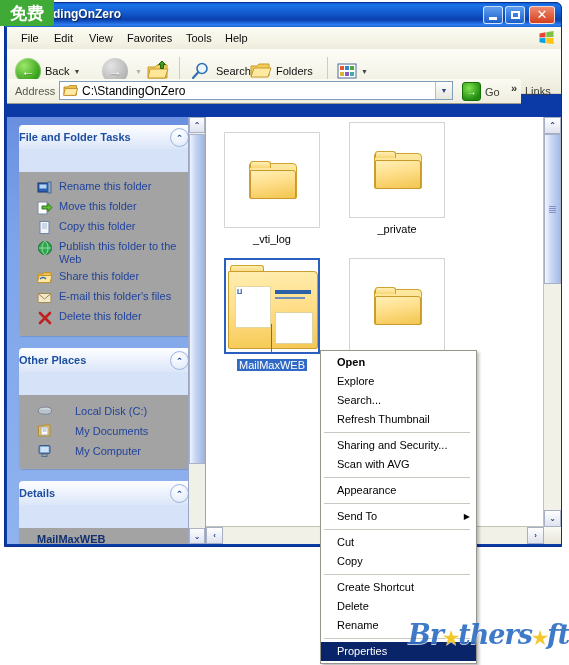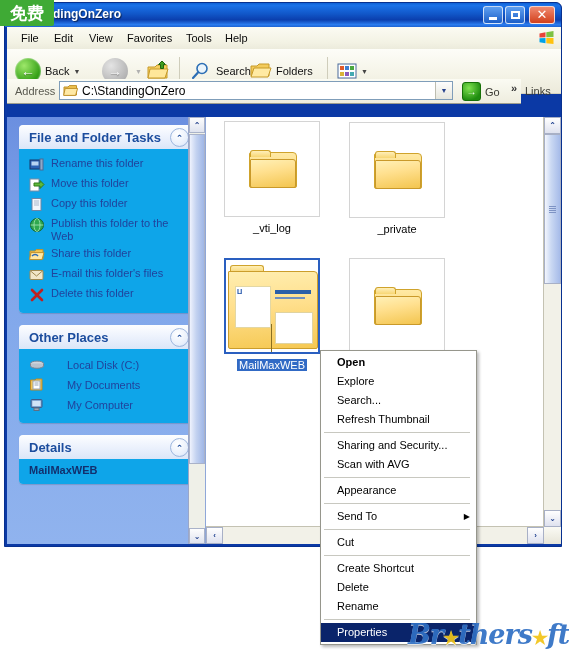--- a/index.html
+++ b/index.html
@@ -118,28 +118,28 @@
     border-radius:4px;
     overflow:hidden;
     box-shadow:0 1px 1px rgba(0,0,0,.14);
   }
   .panel-head{
     position:relative;height:24px;
     background:linear-gradient(180deg,#fdfeff 0%,#eef3fd 45%,#dbe6f8 100%);
     border-radius:4px 4px 0 0;
     display:flex;align-items:center;
   }
-  .panel-title{font-size:13px;font-weight:bold;color:#1c4d9e;margin-left:10px;}
+  .panel-title{font-size:11px;font-weight:bold;color:#1c4d9e;}
   .panel-chev{
     position:absolute;right:6px;top:3px;width:17px;height:17px;border-radius:50%;
     background:radial-gradient(circle at 40% 30%,#ffffff,#e6eefb 70%,#b9cbe8);
     border:1px solid #9db6dd;display:flex;align-items:center;justify-content:center;
     font-size:9px;color:#23519f;font-weight:bold;
   }
-  .panel-body{padding:6px 0 8px 0;background:#0ea5e9;}
+  .panel-body{padding:6px 0 8px 8px;background:#a3a3a3;margin-top:23px;}
   .task-row{
     display:flex;align-items:flex-start;padding:2px 6px 2px 10px;cursor:default;
   }
   .task-ico{width:16px;height:16px;flex:0 0 16px;margin-right:6px;position:relative;}
   .task-text{font-size:11px;color:#21439c;line-height:13px;}
   .place-row{display:flex;align-items:center;padding:2px 6px 2px 10px;cursor:default;gap:16px;}
   
   #panel-details .panel-body{padding-top:5px;}
   .details-name{font-size:11px;font-weight:bold;color:#12306e;margin-left:10px;}
   
@@ -527,21 +527,21 @@
       <div id="sb-left">
         <div class="sb-btn" style="position:absolute;top:0;left:0">⌃</div>
         <div class="sb-thumb" style="position:absolute;top:17px;left:0;height:330px"></div>
         <div class="sb-btn" style="position:absolute;bottom:0;left:0">⌄</div>
       </div>
     </div>
 
     <div id="filelist">
       <div id="items">
 
-        <div class="thumb-cell" style="left:16px;top:4px">
+        <div class="thumb-cell" style="left:16px;top:15px">
           <div class="thumb-box">
             <div class="folder">
               <div class="back"></div>
                 <div class="tab"></div>
                 <div class="front"></div>
             </div>
           </div>
           <span class="cap">_vti_log</span>
         </div>
 
@@ -638,20 +638,21 @@
   <div class="ctx-sep"></div>
 
   <div class="ctx-item">
     <span>Send To</span>
     <span class="ctx-arrow">▶</span>
   </div>
 
   <div class="ctx-sep"></div>
 
   <div class="ctx-item">Cut</div>
+  <div class="ctx-item">Copy</div>
 
   <div class="ctx-sep"></div>
 
   <div class="ctx-item">Create Shortcut</div>
   <div class="ctx-item">Delete</div>
   <div class="ctx-item">Rename</div>
 
   <div class="ctx-sep"></div>
 
   <div class="ctx-item hl">Properties</div>

